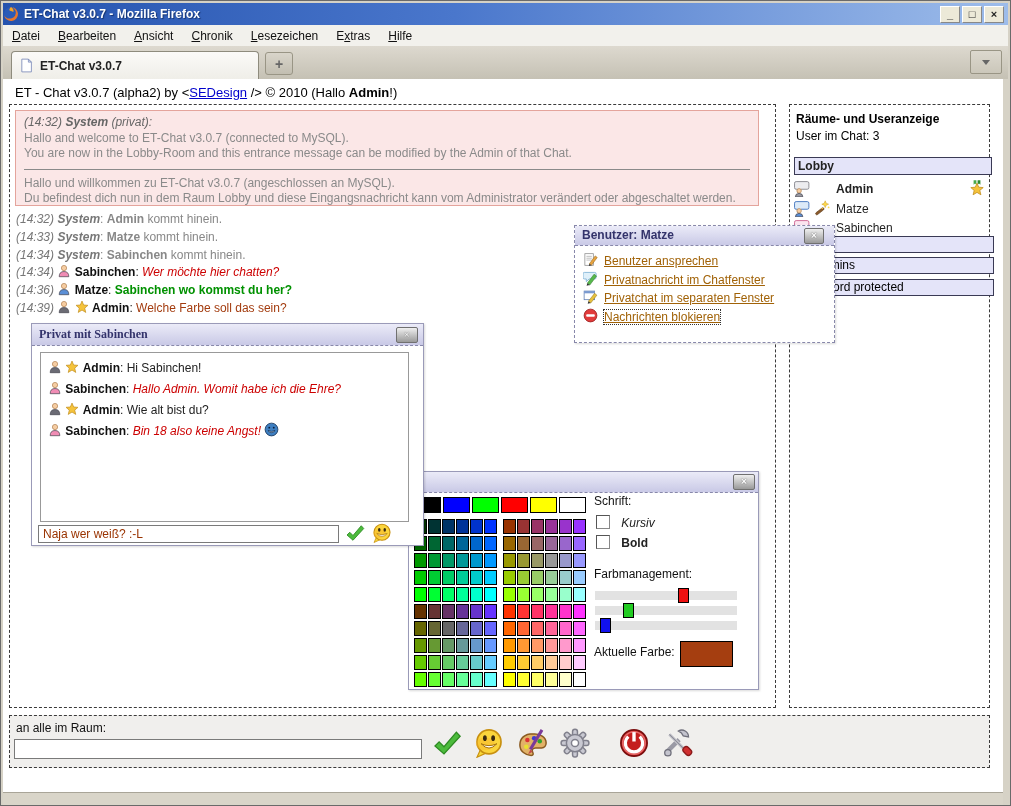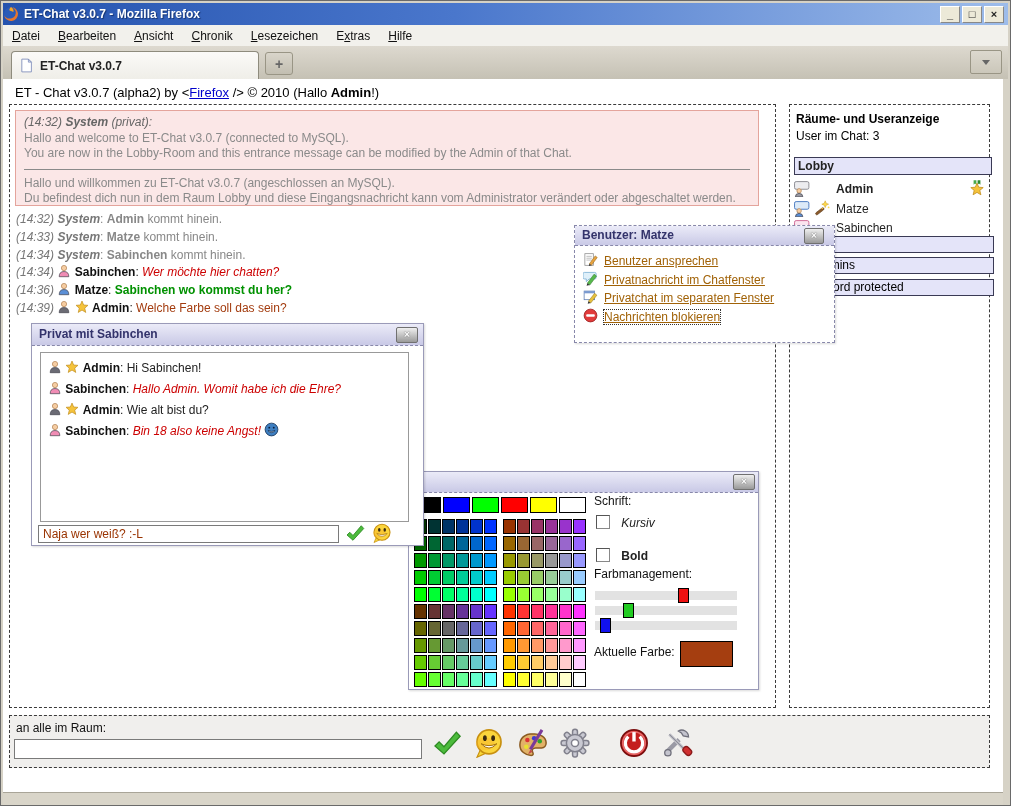--- a/index.html
+++ b/index.html
@@ -70,21 +70,21 @@
             color:#33336B;font-weight:bold;line-height:19px;padding-left:7px;}
   .closebtn{position:absolute;width:20px;height:14px;background:linear-gradient(#EFEFEF,#9A9A9A);border:1px solid #707070;
             border-radius:2px;color:#fff;font-weight:bold;font-size:11px;line-height:12px;text-align:center;cursor:pointer;
             text-shadow:0 0 1px #333;}
   #userpopup{left:573px;top:213px;width:261px;height:118px;z-index:40;border:1px dashed #8888AA;margin-top:11px;}
   #userpopup .items{position:absolute;left:8px;top:26px;}
   .plink{display:block;height:18.5px;white-space:nowrap;color:#a16207;}
   .plink .lbl{text-decoration:underline;margin-left:6px;}
   .plink.focused .lbl{outline:1px dotted #333;}
   #privwin{left:30px;top:322px;width:393px;height:223px;z-index:30;}
-  #privwin .wintitle{height:21px;line-height:20px;}
+  #privwin .wintitle{height:21px;line-height:20px;font-family:Liberation Serif, serif;}
   #privmsgs{position:absolute;left:8px;top:28px;width:369px;height:170px;border:1px solid #999;box-sizing:border-box;
             padding:5px 7px;line-height:21px;overflow:hidden;}
   #privmsgs .uname{font-weight:bold;}
   .textinput{position:absolute;border:1px solid #7A7A7A;background:#fff;font-family:inherit;font-size:12px;padding:1px 4px;box-sizing:border-box;}
   #privinput{left:6px;top:201px;width:301px;height:18px;color:#993300;}
   #colorwin{left:407px;top:470px;width:351px;height:219px;z-index:20;}
   .swb{position:absolute;height:16px;width:27px;border:1px solid #000;box-sizing:border-box;cursor:pointer;}
   .sws{position:absolute;height:15px;width:13px;border:1px solid #000;box-sizing:border-box;cursor:pointer;}
   .cw-label{position:absolute;color:#111;}
   .cbrow{position:absolute;height:14px;}
@@ -139,21 +139,21 @@
     </div>
     <div class="newtab">+</div>
     <div class="tablistbtn">
         <span class="tri"></span>
       </div>
   </div>
 
   <div class="abs pagebg"></div>
 
   <div class="abs pageheader">
-    <span>ET - Chat v3.0.7 (alpha2) by &lt;</span><a href="#">Firefox</a><span> /&gt; © 2010 (Hallo </span><b>Admin</b><span>!)</span>
+    <span>ET - Chat v3.0.7 (alpha2) by &lt;</span><a href="#">SEDesign</a><span> /&gt; © 2010 (Hallo </span><b>Admin</b><span>!)</span>
   </div>
 
   <div class="abs dashed" id="chatbox">
     <div class="pinkbox">
       <div class="hdr">
         <span>(14:32)</span> <b>System</b> <span>(privat):</span>
       </div>
       <div>Hallo and welcome to ET-Chat v3.0.7 (connected to MySQL).</div>
       <div>You are now in the Lobby-Room and this entrance message can be modified by the Admin of that Chat.</div>
       <div class="pinkline"></div>
@@ -403,21 +403,21 @@
         <span class="sws" style="left:122px;top:200px;background:#FFFF66"></span>
         <span class="sws" style="left:136px;top:200px;background:#FFFF99"></span>
         <span class="sws" style="left:150px;top:200px;background:#FFFFCC"></span>
         <span class="sws" style="left:164px;top:200px;background:#FFFFFF"></span>
       </div>
     <div class="cw-label" style="left:185px;top:22px;">Schrift:</div>
     <div class="cbrow" style="left:187px;top:43px;">
       <span class="cbox"></span>
       <span class="cblbl it">Kursiv</span>
     </div>
-    <div class="cbrow" style="left:187px;top:76px;text-align:right;">
+    <div class="cbrow" style="left:187px;top:63px;text-align:right;">
       <span class="cbox"></span>
       <span class="cblbl bd">Bold</span>
     </div>
     <div class="cw-label" style="left:185px;top:95px;">Farbmanagement:</div>
     <div id="sliders">
         <div class="strack" style="left:186px;top:119px"></div>
         <div class="shandle" style="left:269px;top:116px;background:#EE1111"></div>
         <div class="strack" style="left:186px;top:134px"></div>
         <div class="shandle" style="left:214px;top:131px;background:#22CC22"></div>
         <div class="strack" style="left:186px;top:149px"></div>

